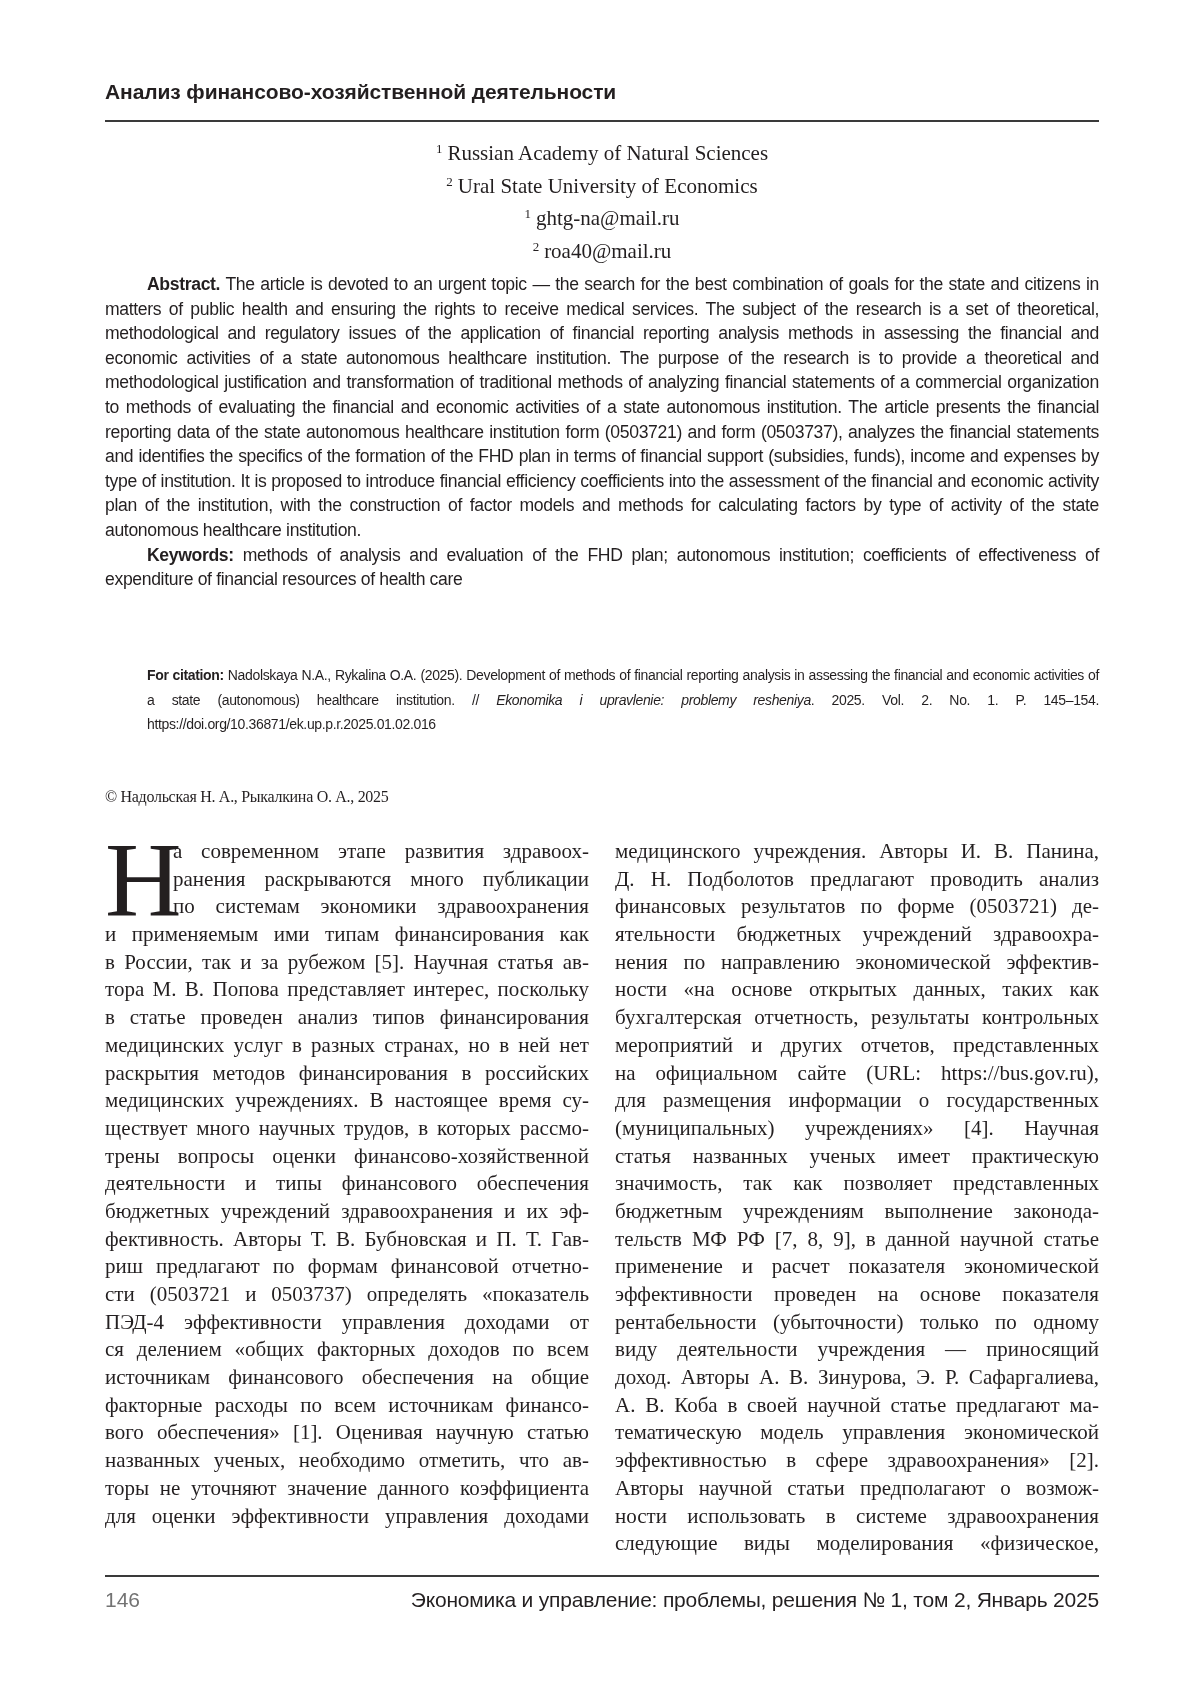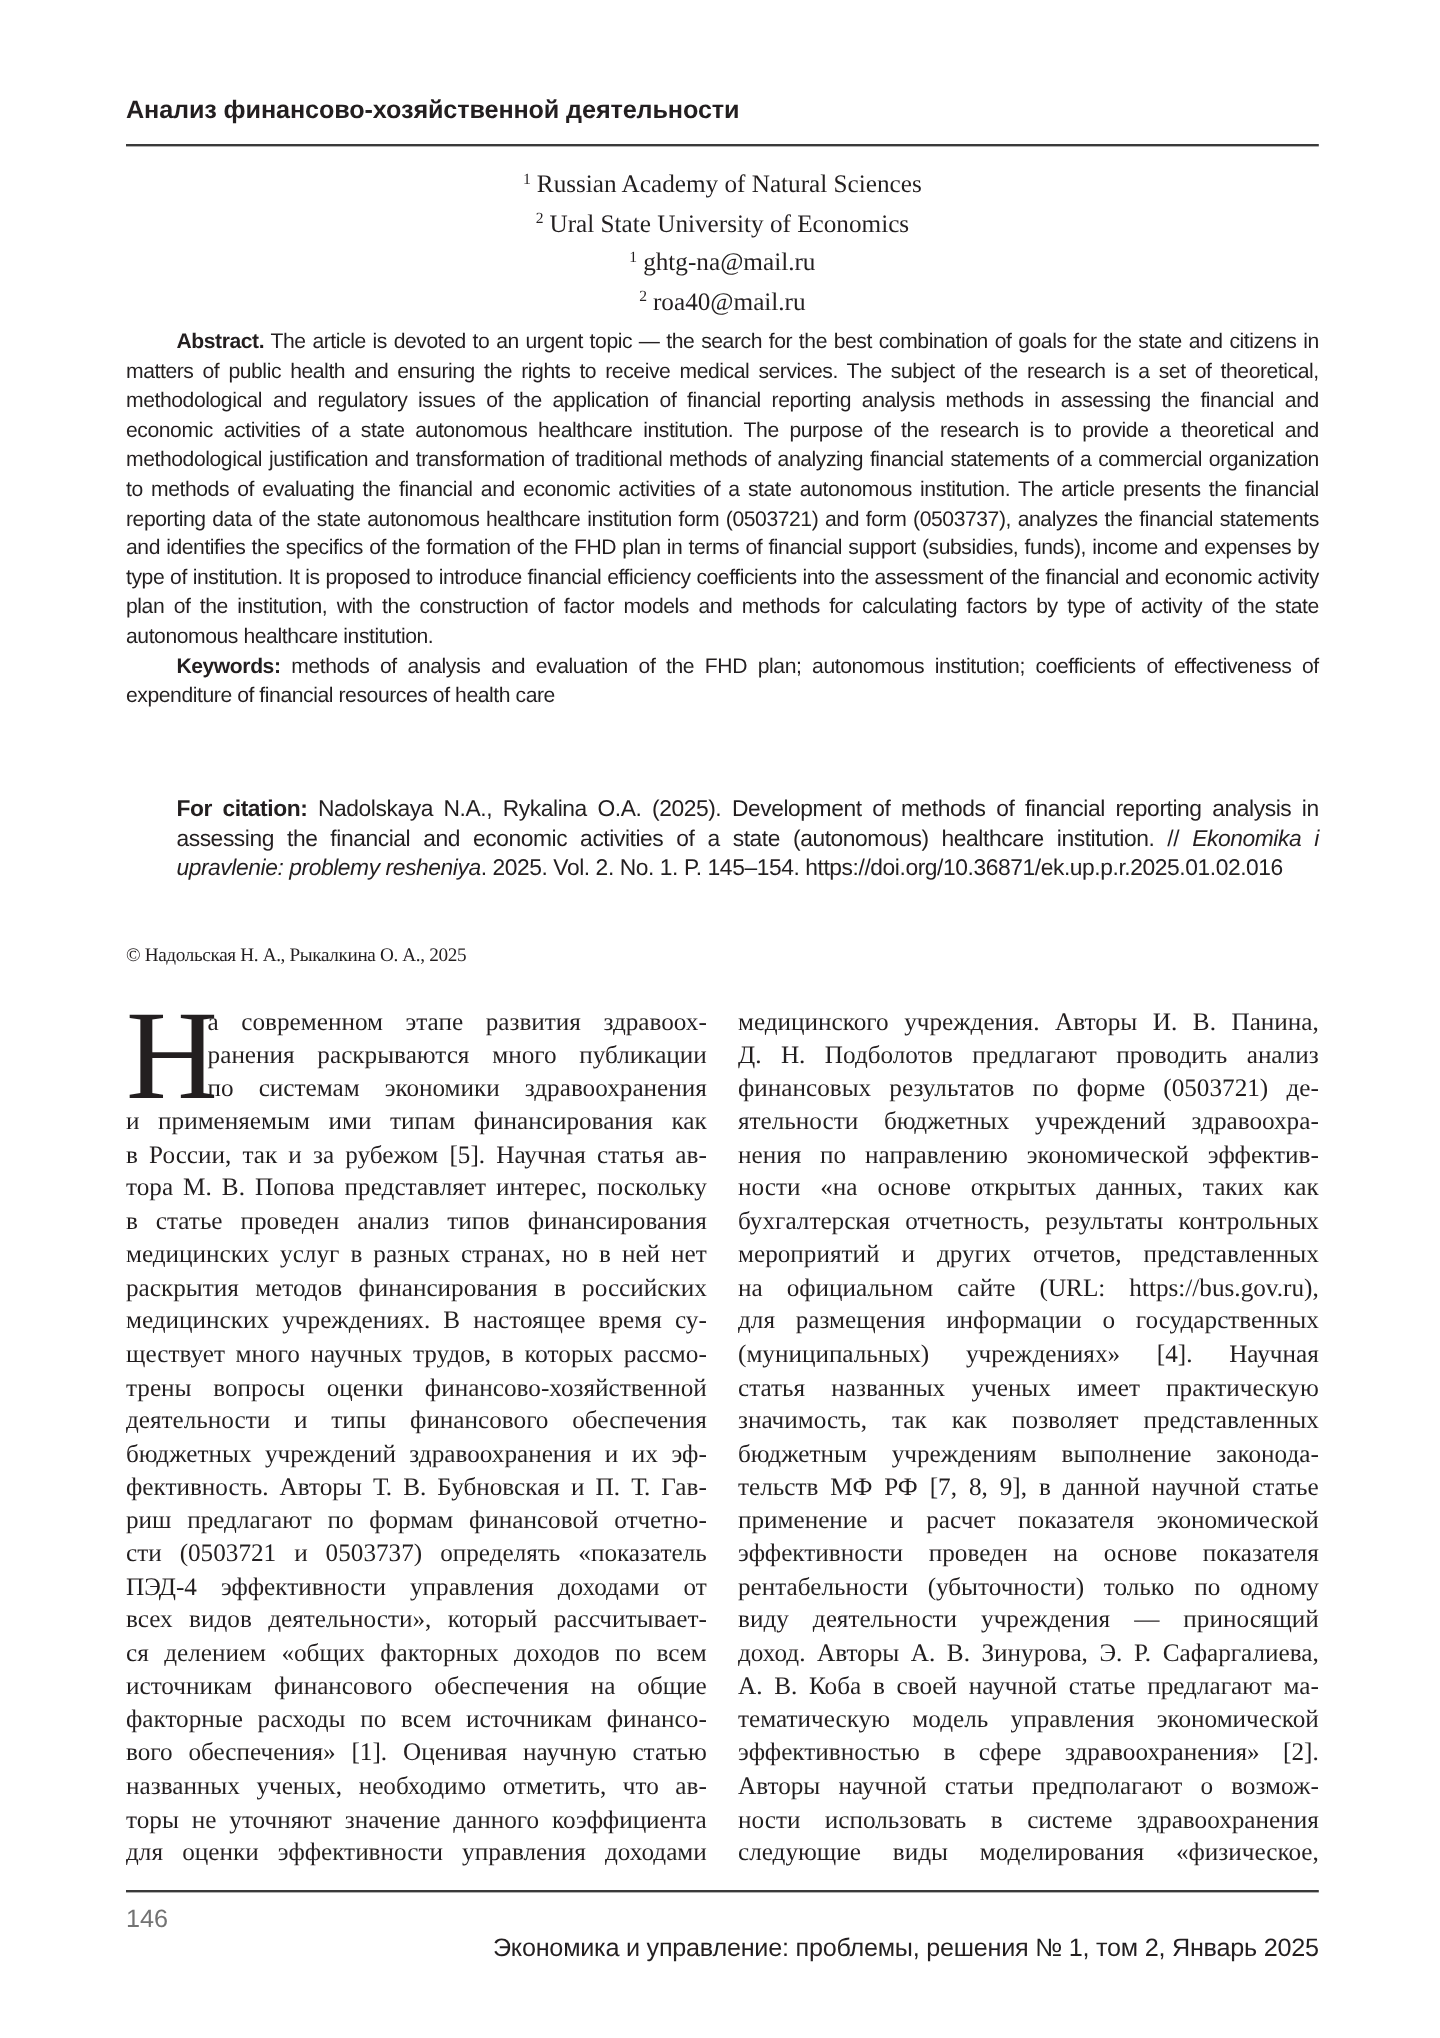--- a/index.html
+++ b/index.html
@@ -25,21 +25,21 @@
     .abstract-block {
       position: absolute; left: 105px; width: 994px; top: 272px;
       font-family: "Liberation Sans", sans-serif; font-size: 17.6px; line-height: 24.6px;
       text-align: justify; color: #231f20; letter-spacing: -0.35px;
     }
     .abstract-block p { margin: 0; text-indent: 42px; }
     .abstract-block b { font-weight: bold; }
 
     .citation-block {
       position: absolute; left: 147px; width: 952px; top: 663px;
-      font-family: "Liberation Sans", sans-serif; font-size: 19px; line-height: 24.6px;
+      font-family: "Liberation Sans", sans-serif; font-size: 14px; line-height: 24.6px;
       text-align: justify; color: #231f20; letter-spacing: -0.35px;
     }
     .citation-block p { margin: 0; }
     .citation-block i { font-style: italic; }
 
     .copyright {
       position: absolute; left: 105px; top: 788px;
       font-family: "Liberation Serif", serif; font-size: 16px; color: #231f20; letter-spacing: -0.3px;
     }
 
@@ -58,21 +58,21 @@
       color: #231f20; width: 64px; height: 88px;
     }
     .col.left .line.indented { padding-left: 68px; }
 
     .footer-page {
       position: absolute; left: 105px; top: 1588px;
       font-family: "Liberation Sans", sans-serif; font-size: 21px; color: #737373;
     }
     .footer-journal {
       position: absolute; right: 101px; top: 1588px;
-      font-family: "Liberation Sans", sans-serif; font-size: 21px; color: #231f20; letter-spacing: -0.2px; margin-top: 24px;
+      font-family: "Liberation Sans", sans-serif; font-size: 21px; color: #231f20; letter-spacing: -0.2px;
     }
   </style>
 </head>
 <body>
 
 <div class="page">
 
   <div class="running-head">Анализ финансово-хозяйственной деятельности</div>
   <div class="rule top"></div>
 
@@ -108,21 +108,20 @@
       <span class="line">раскрытия методов финансирования в российских</span>
       <span class="line">медицинских учреждениях. В настоящее время су-</span>
       <span class="line">ществует много научных трудов, в которых рассмо-</span>
       <span class="line">трены вопросы оценки финансово-хозяйственной</span>
       <span class="line">деятельности и типы финансового обеспечения</span>
       <span class="line">бюджетных учреждений здравоохранения и их эф-</span>
       <span class="line">фективность. Авторы Т. В. Бубновская и П. Т. Гав-</span>
       <span class="line">риш предлагают по формам финансовой отчетно-</span>
       <span class="line">сти (0503721 и 0503737) определять «показатель</span>
       <span class="line">ПЭД-4 эффективности управления доходами от</span>
-      <span class="line">всех видов деятельности», который рассчитывает-</span>
       <span class="line">ся делением «общих факторных доходов по всем</span>
       <span class="line">источникам финансового обеспечения на общие</span>
       <span class="line">факторные расходы по всем источникам финансо-</span>
       <span class="line">вого обеспечения» [1]. Оценивая научную статью</span>
       <span class="line">названных ученых, необходимо отметить, что ав-</span>
       <span class="line">торы не уточняют значение данного коэффициента</span>
       <span class="line">для оценки эффективности управления доходами</span>
     </div>
   <div class="col right" id="col-right">
       <span class="line">медицинского учреждения. Авторы И. В. Панина,</span>

